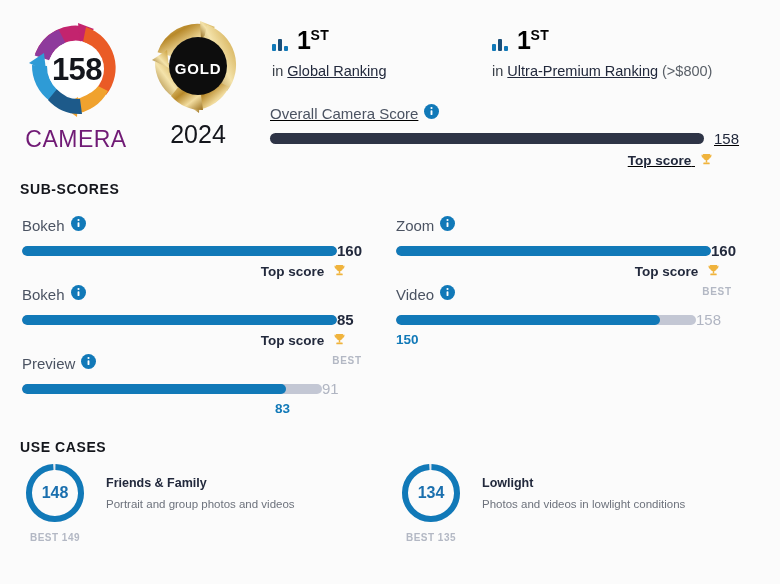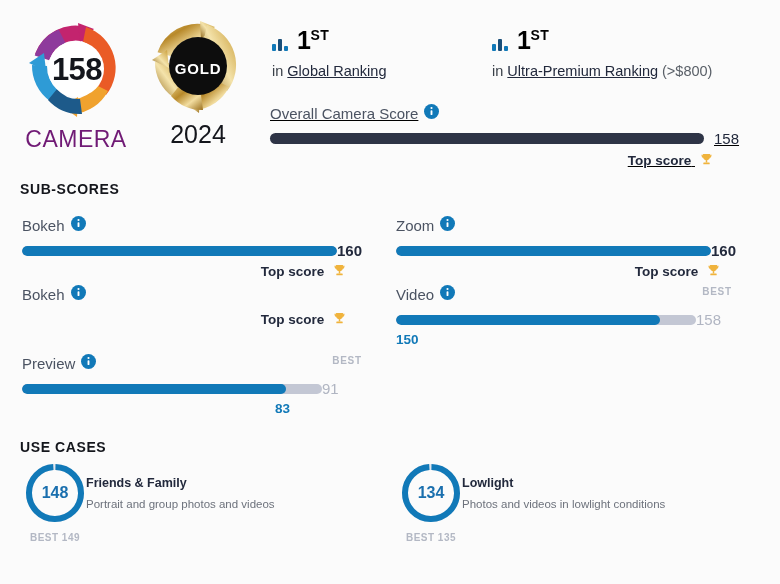--- a/index.html
+++ b/index.html
@@ -149,21 +149,21 @@
   .sub-val.best { color: #b0b5c2; font-weight: normal; }
   .sub-note {
     margin-top: 4px;
     font-size: 13.5px; font-weight: bold; color: #22293c;
   }
   .sub-note.top { text-align: right; }
   .sub-note.score { color: #1179b8; }
 
   
   .usecases { position: absolute; left: 0; top: 462px; width: 780px; height: 110px; }
-  .uc { position: absolute; display: flex; align-items: flex-start; }
+  .uc { position: absolute; display: flex; align-items: flex-start; gap: 20px; }
   .uc-donut { position: relative; width: 62px; }
   .uc-donut svg { display: block; }
   .uc-donut-val {
     position: absolute; left: 0; top: 0; width: 62px; height: 62px;
     display: flex; align-items: center; justify-content: center;
     font-size: 16px; font-weight: bold; color: #1a6fae;
   }
   .uc-best {
     text-align: center; margin-top: 8px;
     font-size: 10px; font-weight: bold; color: #b3b8c4; letter-spacing: 0.5px;
@@ -379,20 +379,26 @@
       <div class="sub-label">
         <span>Bokeh</span>
         <span class="info-icon">
           <svg width="15" height="15" viewBox="0 0 16 16">
               <circle cx="8" cy="8" r="8" fill="#1179b8"></circle>
               <rect x="7" y="6.6" width="2" height="5.2" rx="0.9" fill="#fff"></rect>
               <circle cx="8" cy="4.3" r="1.15" fill="#fff"></circle>
             </svg>
         </span>
       </div>
+      <div class="sub-barrow">
+        <div class="sub-track" style="width:315px;">
+          <div class="sub-fill" style="width:100%;"></div>
+        </div>
+        <span class="sub-val">85</span>
+      </div>
       <div class="sub-note top" style="width:325px;">
         <span>Top score</span>
         <span class="trophy">
           <svg width="15" height="15" viewBox="0 0 16 16">
             <path d="M4.3 2h7.4v3.1c0 2.1-1.5 3.8-3.7 3.8S4.3 7.2 4.3 5.1V2z" fill="#f0b33c"></path>
             <path d="M4.3 2.8H2.6c0 2.2 1 3.4 2.4 3.6V5.2c-.6-.2-1-.9-1-1.7h.3V2.8z" fill="#f0b33c"></path>
             <path d="M11.7 2.8h1.7c0 2.2-1 3.4-2.4 3.6V5.2c.6-.2 1-.9 1-1.7h-.3V2.8z" fill="#f0b33c"></path>
             <rect x="7.2" y="8.6" width="1.6" height="2.6" fill="#f0b33c"></rect>
             <rect x="4.6" y="11.2" width="6.8" height="1.8" rx="0.6" fill="#f0b33c"></rect>
           </svg>

